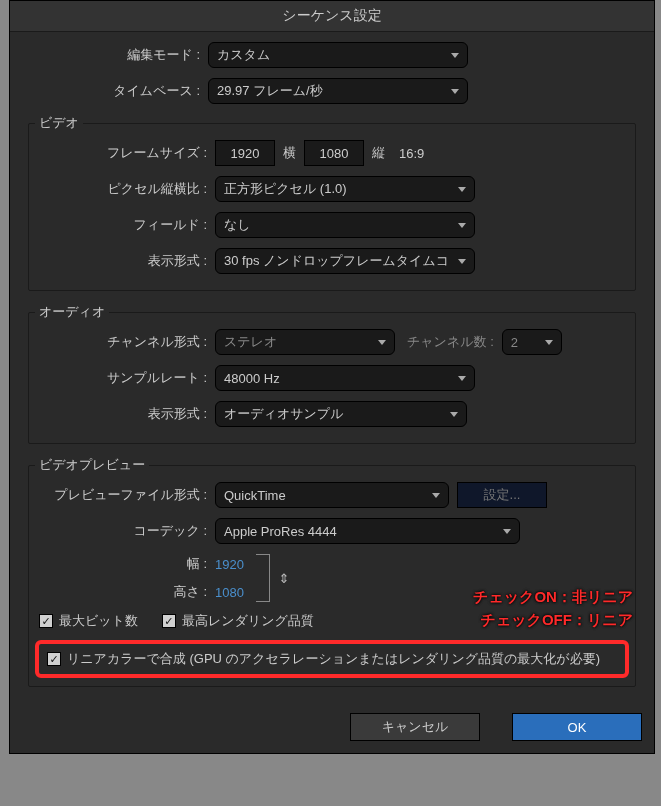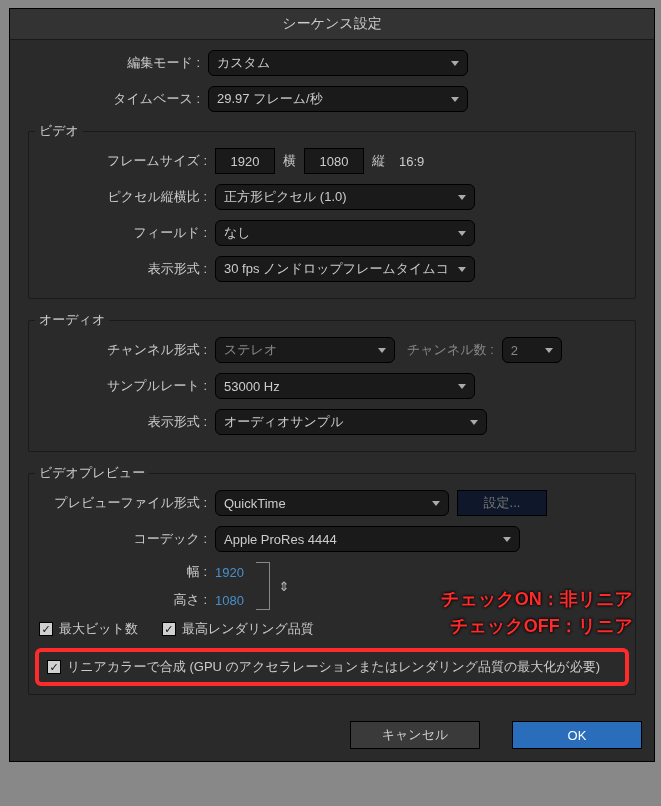--- a/index.html
+++ b/index.html
@@ -20,21 +20,21 @@
     background: #888;
     font-family: "Hiragino Kaku Gothic ProN", "Yu Gothic", sans-serif;
     font-size: 13px;
     color: var(--text-light);
     width: 661px;
     height: 806px;
     overflow: hidden;
   }
   .dialog {
     width: 646px;
-    margin: 8px 6px 0 9px;
+    margin: 0 6px 0 9px;
     background: var(--bg-dark);
     border: 1px solid #000;
   }
   .title-bar {
     background: var(--bg-title);
     text-align: center;
     padding: 6px 0;
     font-size: 14px;
     border-bottom: 1px solid #1a1a1a;
   }
@@ -104,21 +104,21 @@
     width: 16px; height: 16px;
     display: inline-flex; align-items: center; justify-content: center;
     font-size: 13px; color: #bbb;
     cursor: pointer;
   }
   .annotation {
     position: absolute;
     right: 28px;
     top: 586px;
     text-align: right;
-    font-size: 18px;
+    font-size: 15px;
     font-weight: 700;
     color: var(--annotation-red);
     text-shadow: 0 0 3px #000, 0 0 3px #000;
     line-height: 1.5;
     pointer-events: none;
   }
   .highlight-box {
     border: 4px solid var(--annotation-red);
     border-radius: 6px;
     padding: 6px 8px;
@@ -237,28 +237,28 @@
           <div class="select disabled" style="width:60px">
             <span>2</span>
             <span class="caret"></span>
           </div>
         </div>
       </div>
 
       <div class="row">
         <div class="label">サンプルレート :</div>
         <div class="select" style="width:260px">
-          <span>53000 Hz</span>
+          <span>48000 Hz</span>
           <span class="caret"></span>
         </div>
       </div>
 
       <div class="row">
         <div class="label">表示形式 :</div>
-        <div class="select" style="width:272px">
+        <div class="select" style="width:252px">
           <span>オーディオサンプル</span>
           <span class="caret"></span>
         </div>
       </div>
     </fieldset>
 
     <fieldset>
       <legend>ビデオプレビュー</legend>
 
       <div class="row">

